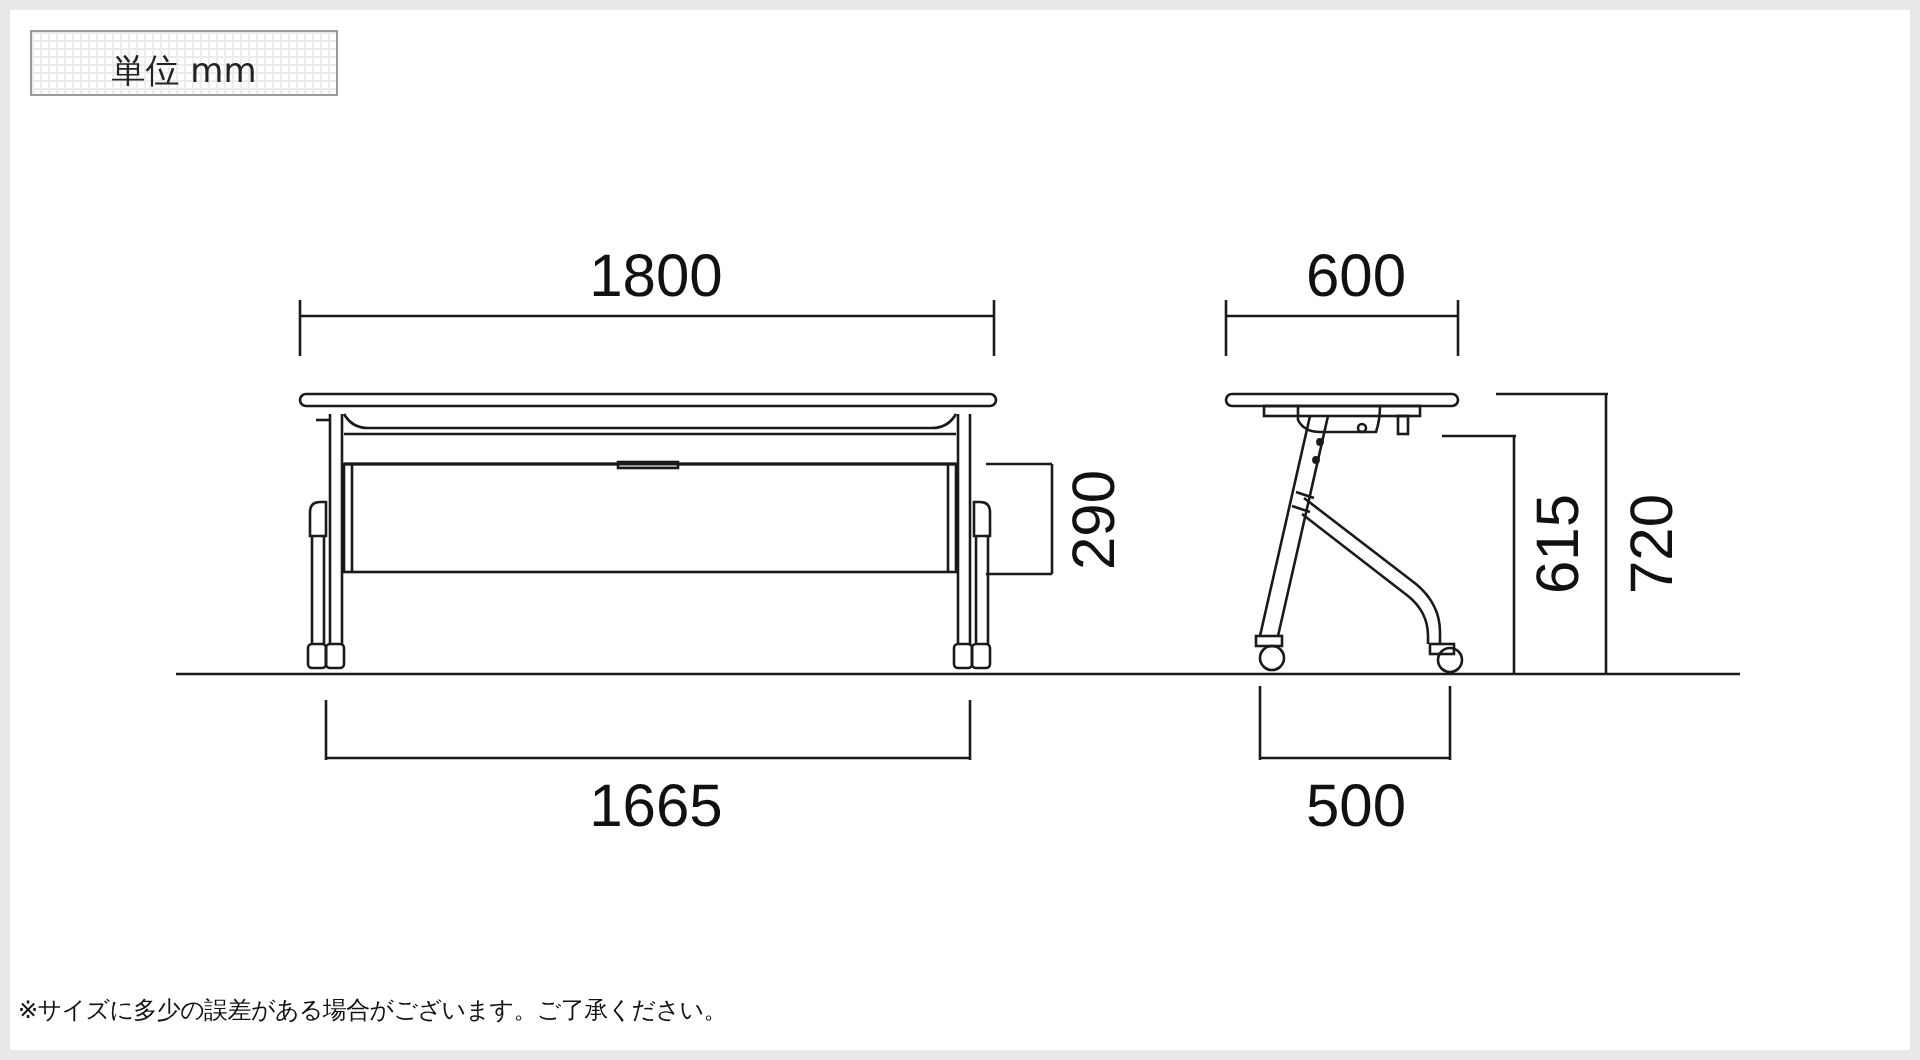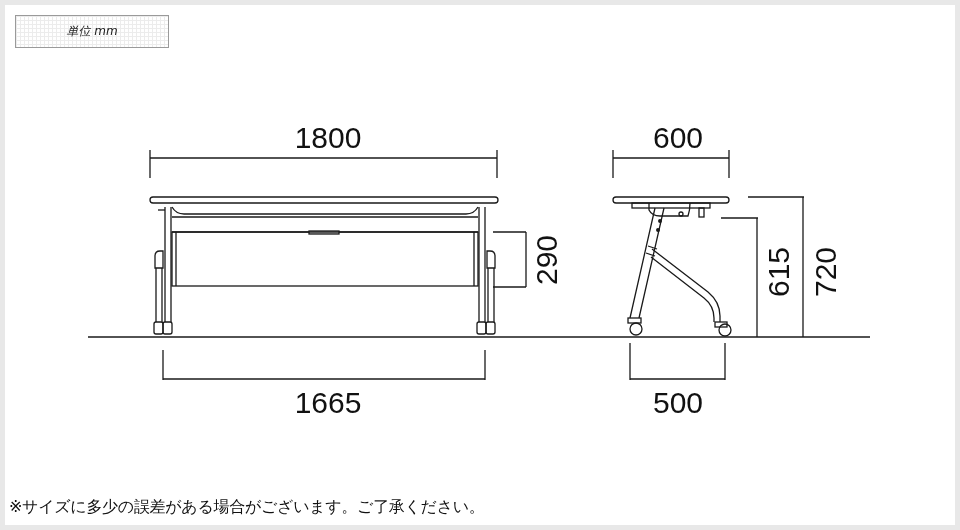--- a/index.html
+++ b/index.html
@@ -13,31 +13,31 @@
       background: #ffffff;
     }
     .unit-box {
       position: absolute; left: 15px; top: 15px; width: 152px; height: 31px;
       border: 1px solid #9a9a9a;
       background-color: #ffffff;
       background-image:
         linear-gradient(#ececec 1px, transparent 1px),
         linear-gradient(90deg, #ececec 1px, transparent 1px);
       background-size: 4px 4px;
-      display: flex; align-items: center; justify-content: center;
-      font-size: 12px; color: #222; font-style: italic;
+      display: flex; align-items: flex-end; justify-content: center;
+      font-size: 17px; color: #222;
     }
     .drawing { position: absolute; left: 0; top: 0; }
     .dim-label {
       font-family: "Liberation Sans", sans-serif;
       font-size: 30px; fill: #111;
     }
     .note {
       position: absolute; left: 9px; top: 497px;
-      font-size: 16px; color: #111; letter-spacing: -0.3px;
+      font-size: 12px; color: #111; letter-spacing: -0.3px;
     }
   </style>
 </head>
 <body>
 
 <div class="frame"></div>
 
 <div class="unit-box">
   <span>単位 mm</span>
 </div>

